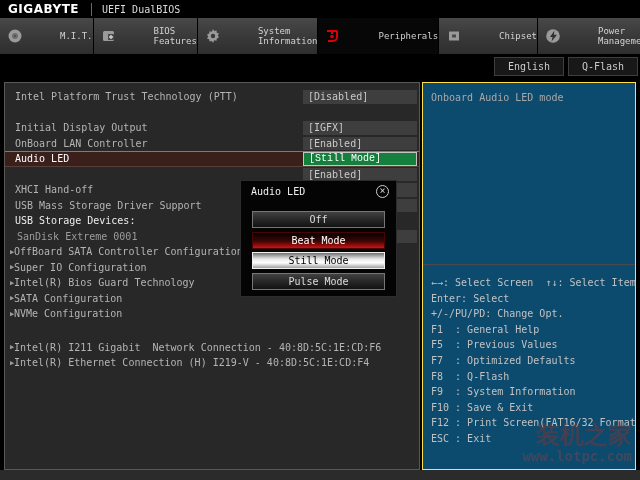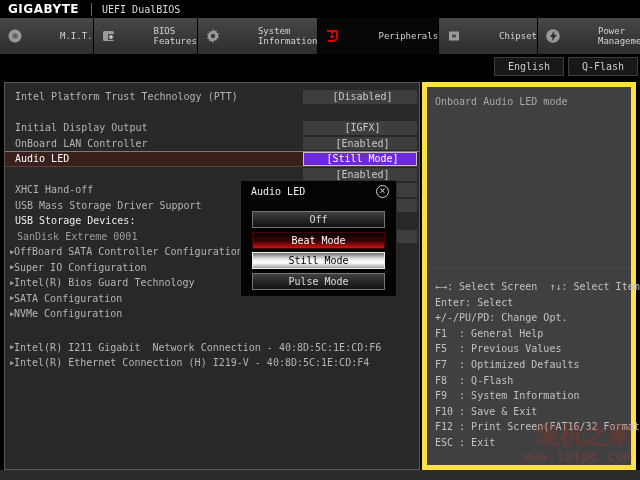--- a/index.html
+++ b/index.html
@@ -22,35 +22,35 @@
   .ticon { width:16px; height:16px; margin-right:6px; flex:0 0 auto; }
   .ticon svg { width:16px; height:16px; display:block; }
   .tlabel { font-size:9px; line-height:10px; color:#d2d2d2; }
   
   .topbtn { position:absolute; height:19px; background:#181818; border:1px solid #3e3e3e; color:#cccccc;
             font-size:10px; display:flex; align-items:center; justify-content:center; cursor:pointer; }
   .btn-english { left:494px; top:57px; width:70px; }
   .btn-qflash  { left:568px; top:57px; width:70px; }
   
   .left-panel  { position:absolute; left:4px;  top:82px; width:416px; height:388px; background:#282828; border:1px solid #585858; }
-  .right-panel { position:absolute; left:422px; top:82px; width:214px; height:388px; background:#404040; border:5px solid #fde047; }
+  .right-panel { position:absolute; left:422px; top:82px; width:214px; height:388px; background:#0c4a6e; border:1px solid #fde047; }
   .bottombar { position:absolute; left:0; top:470px; width:640px; height:10px; background:#2b2b2b; }
   
   .rows { position:absolute; left:0; top:0; width:100%; padding-top:6px; }
-  .row { position:relative; height:15.5px; display:flex; align-items:center; cursor:pointer;text-align:center; }
+  .row { position:relative; height:15.5px; display:flex; align-items:center; cursor:pointer; }
   .row .lbl { padding-left:10px; font-size:10px; color:#b4b4b4; white-space:pre; }
   .row.link .arr { padding-left:5px; width:9px; font-size:7px; color:#9a9a9a; flex:0 0 auto; }
   .row.link .lbl { padding-left:0; }
   .row.heading .lbl { color:#ededed; }
   .row.device .lbl { padding-left:12px; color:#9c9c9c; }
   .val { position:absolute; left:298px; top:1px; width:114px; height:13.5px; background:#3e3e3e;
          color:#c9c9c9; font-size:10px; line-height:13px; padding-left:5px; }
   .row.selected { background:#3a1f1a; box-shadow:inset 0 1px 0 rgba(255,255,255,.4), inset 0 -1px 0 rgba(255,255,255,.15); }
   .row.selected .lbl { color:#ffffff; }
-  .row.selected .val { background:#6d28d9; border:1px solid #c4c4c4; color:#fff; line-height:11px; }
+  .row.selected .val { background:#15803d; border:1px solid #c4c4c4; color:#fff; line-height:11px;font-family:Liberation Mono, monospace; }
   .row.gap  { height:15.5px; cursor:default; }
   .row.gap2 { height:18px;  cursor:default; }
   
   .dialog { position:absolute; left:240px; top:180px; width:157px; height:117px; background:#040404;
             border:1px solid #2c2c2c; z-index:10; }
   .dialog-title { height:20px; display:flex; align-items:center; justify-content:space-between;
                   padding:0 7px 0 10px; color:#f0f0f0; font-size:10px; }
   .dialog-close { width:13px; height:13px; border:1px solid #d0d0d0; border-radius:50%; color:#d0d0d0;
                   font-size:10px; line-height:10px; text-align:center; cursor:pointer; }
   .dialog-body { padding:10px 11px 0 11px; }

